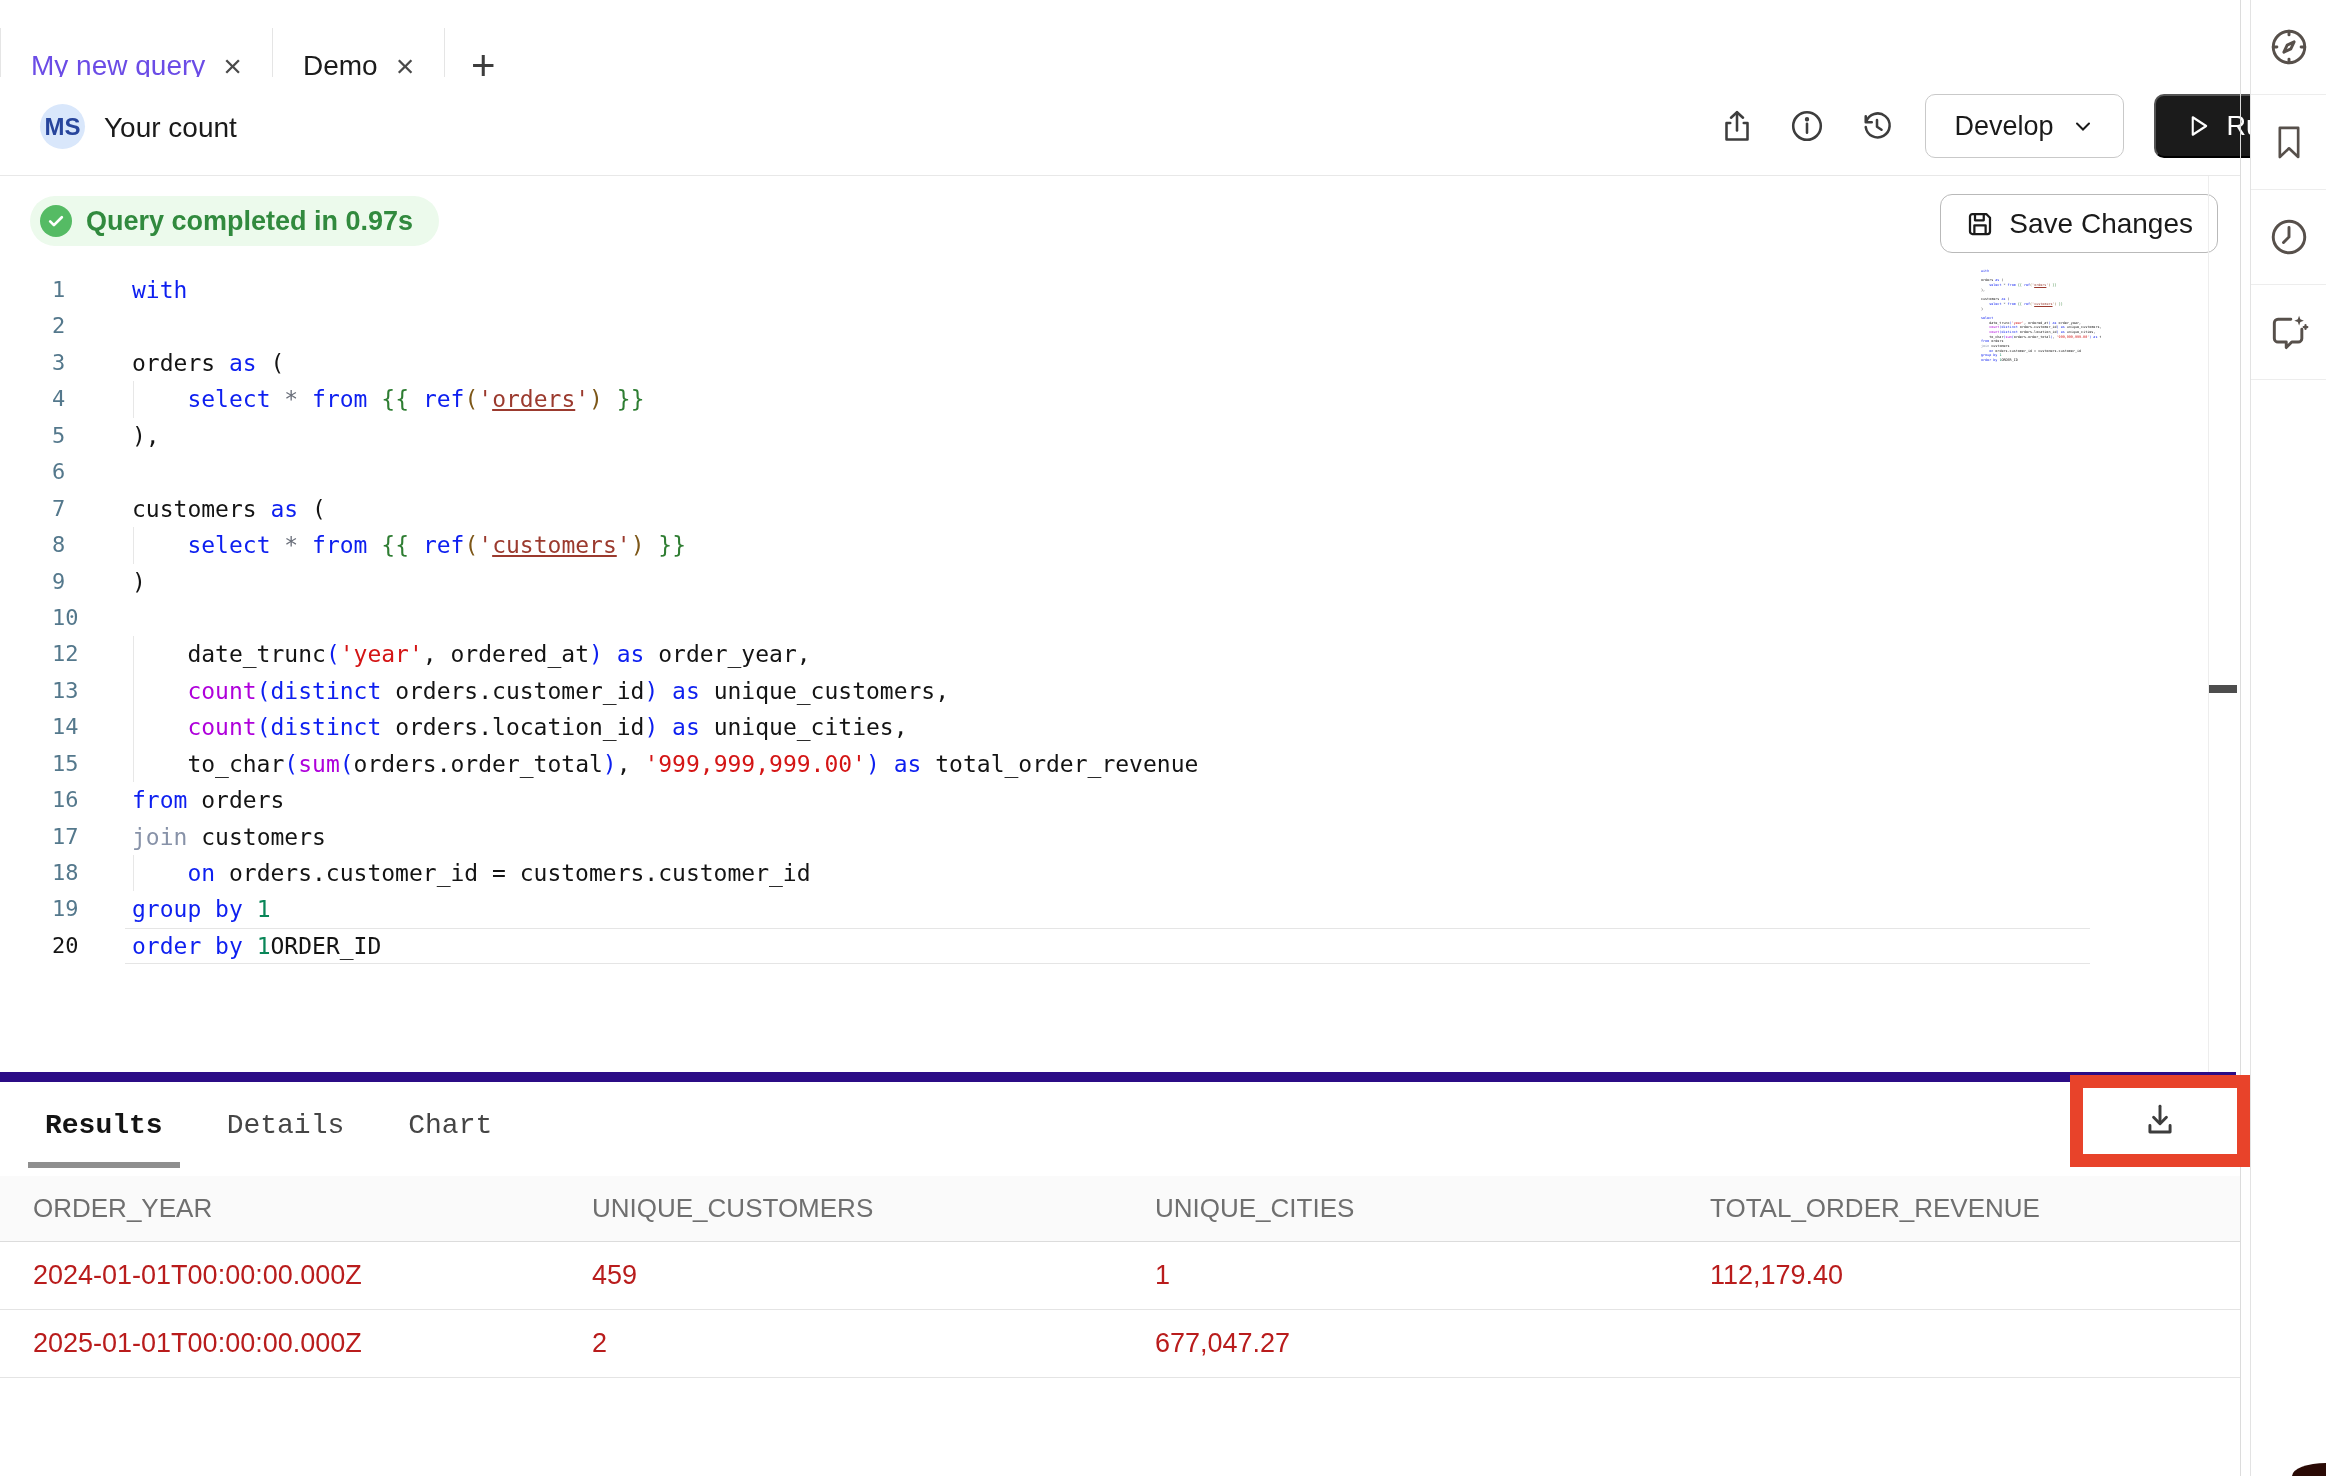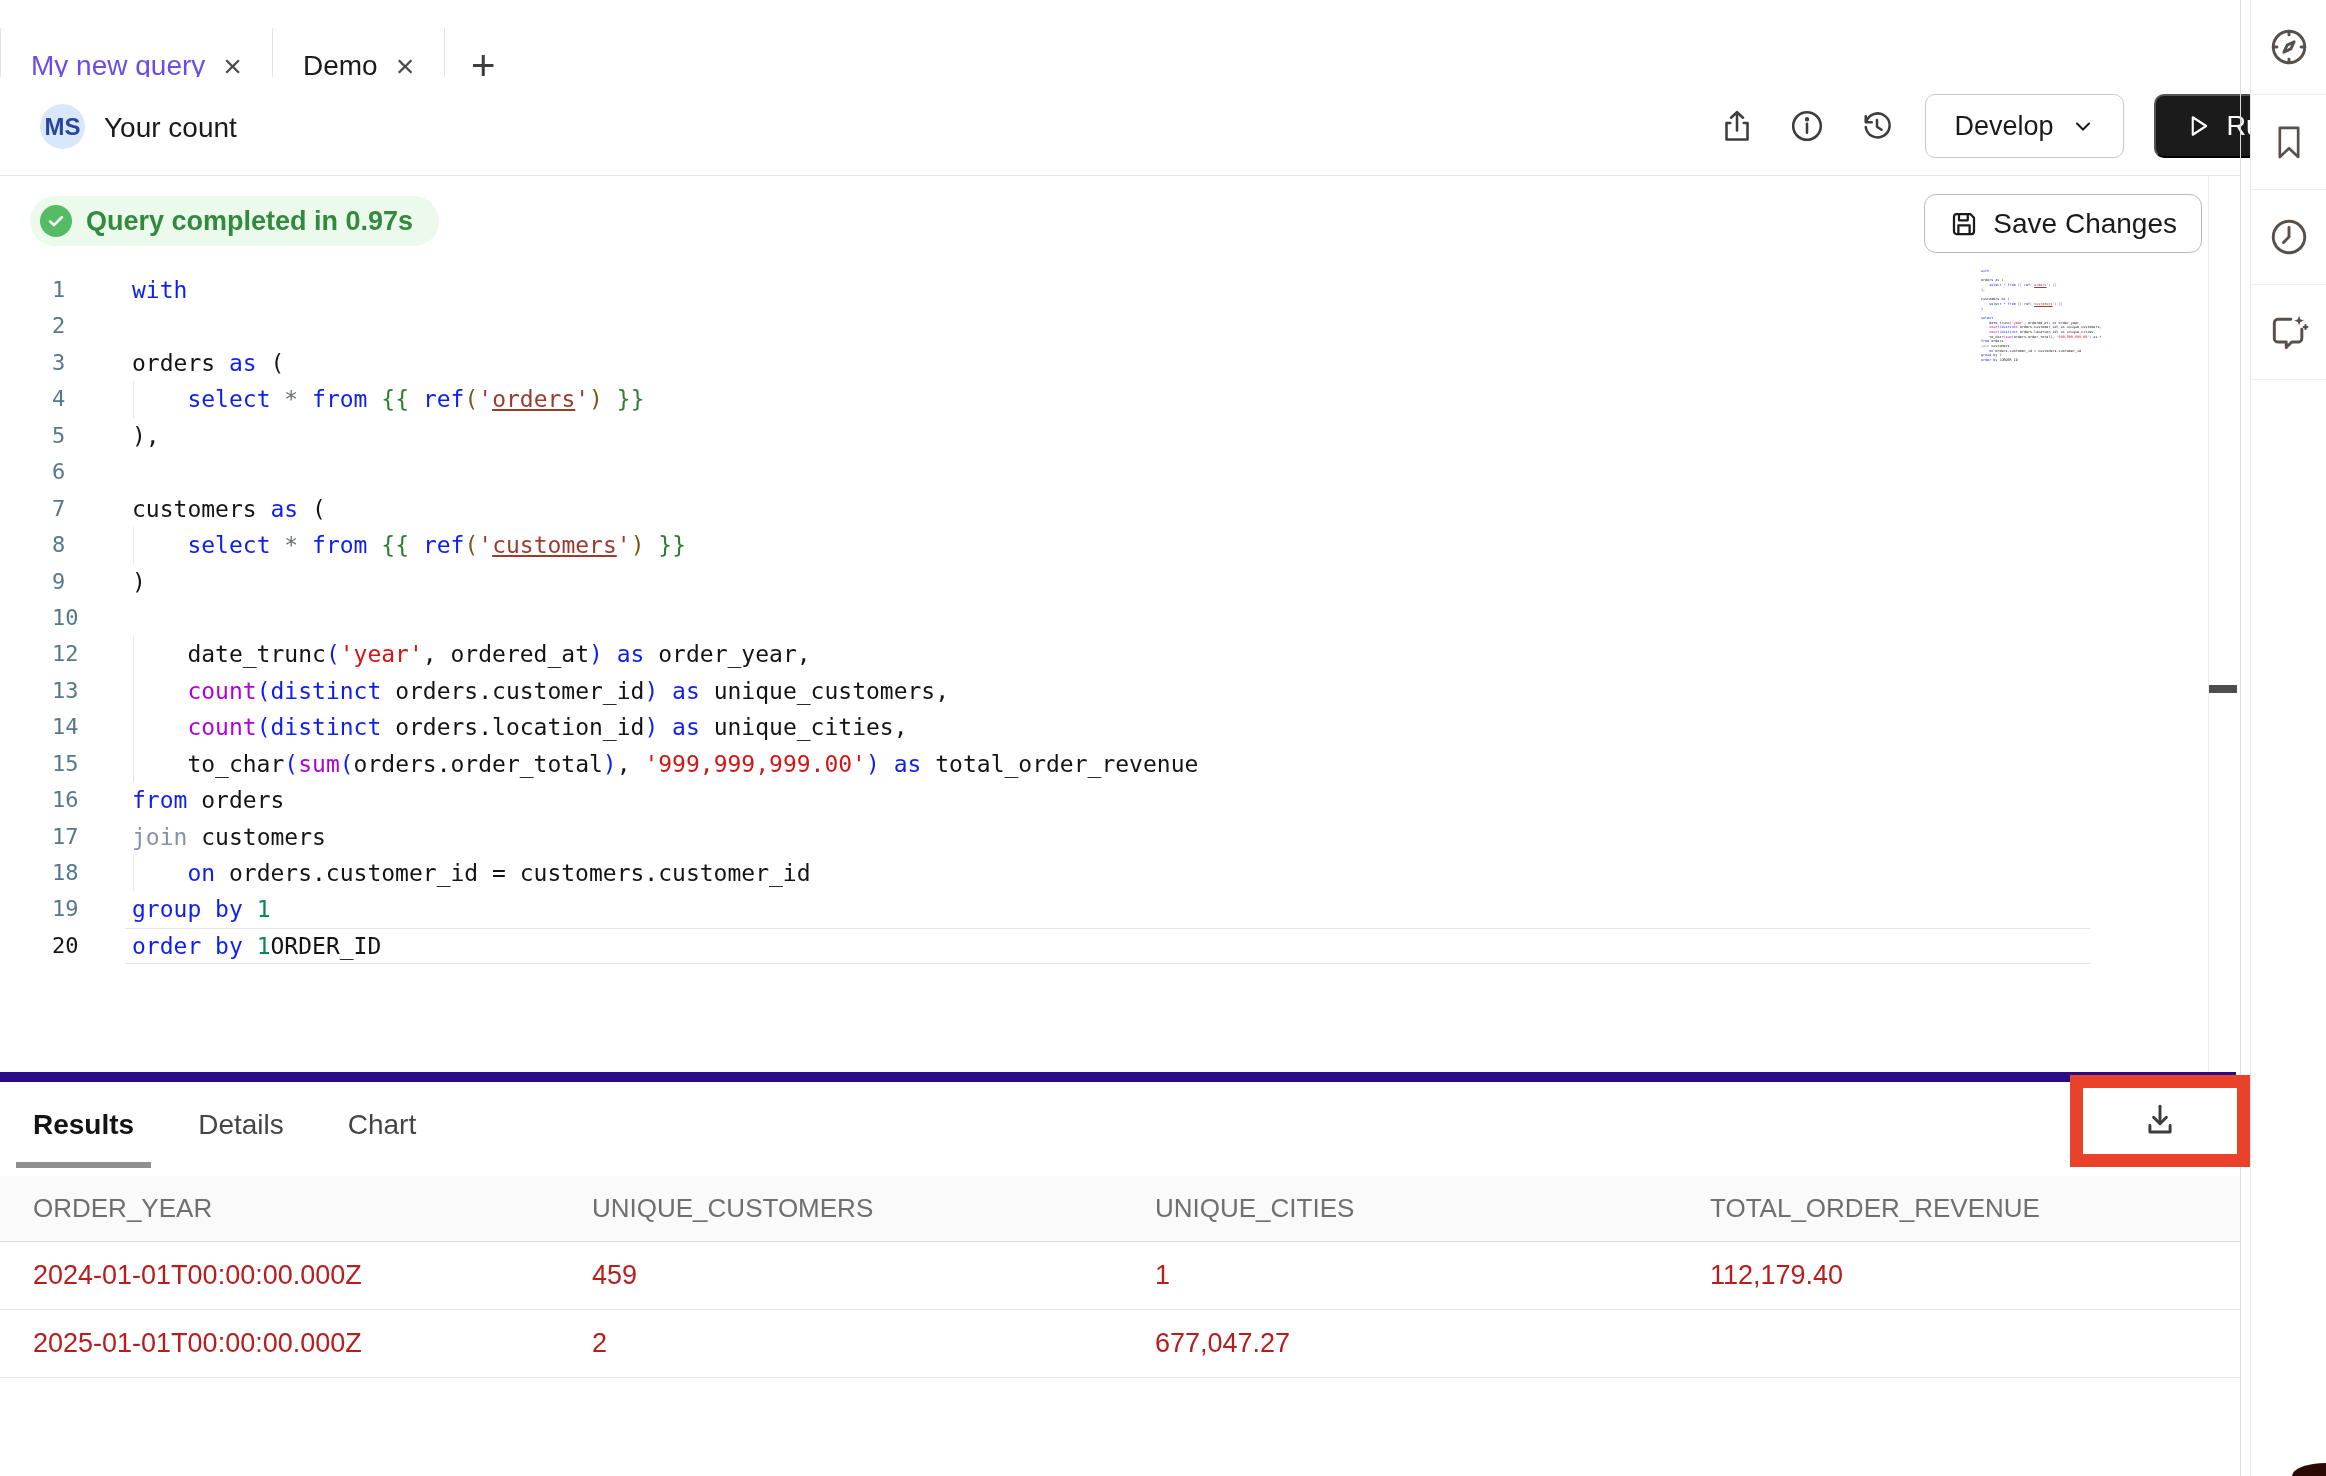--- a/index.html
+++ b/index.html
@@ -20,37 +20,37 @@
   .avatar { position:absolute; left:40px; top:104px; width:45px; height:45px; border-radius:50%; background:#d9e7fb; color:#27459c; font-weight:bold; font-size:24px; display:flex; align-items:center; justify-content:center; }
   .qtitle { position:absolute; left:104px; top:112px; font-size:28px; color:#1a1a1a; }
   .hdr-right { position:absolute; right:20px; top:93px; height:66px; display:flex; align-items:center; gap:26px; }
   .icon-btn { width:44px; height:44px; display:flex; align-items:center; justify-content:center; }
   .btn-develop { height:64px; padding:0 28px; border:1.5px solid #c9c9c9; border-radius:10px; background:#fff; font-size:27px; color:#1a1a1a; display:flex; align-items:center; gap:18px; }
   .btn-run { height:64px; padding:0 28px; margin-left:4px; border-radius:10px; background:#1b1b1b; color:#fff; font-size:27px; display:flex; align-items:center; gap:14px; }
   
   #editor { position:absolute; left:0; top:176px; width:2240px; height:896px; background:#fff; }
   .badge { position:absolute; left:30px; top:20px; height:50px; padding:0 26px 0 10px; border-radius:26px; background:#ecfaec; display:flex; align-items:center; gap:14px; font-size:27px; font-weight:bold; color:#318a3e; }
   .badge-check { width:32px; height:32px; border-radius:50%; background:#55bb64; display:flex; align-items:center; justify-content:center; }
-  .btn-save { position:absolute; right:38px; top:18px; height:59px; padding:0 24px; border:1.5px solid #b9b9b9; border-radius:12px; background:#fff; font-size:28px; color:#1a1a1a; display:flex; align-items:center; gap:14px; }
+  .btn-save { position:absolute; right:22px; top:18px; height:59px; padding:0 24px; border:1.5px solid #b9b9b9; border-radius:12px; background:#fff; font-size:28px; color:#1a1a1a; display:flex; align-items:center; gap:14px; }
   #code { position:absolute; left:0; top:96px; width:2208px; font-family:"DejaVu Sans Mono", monospace; font-size:23px; }
   .code-line { position:relative; display:flex; height:36.45px; line-height:36.45px; white-space:pre; }
   .code-line .ln { width:132px; padding-left:52px; color:#54788c; font-size:22px; flex:none; }
   .code-line.active .ln { color:#141414; }
   .code-line.active::before { content:""; position:absolute; left:125px; right:118px; top:0; bottom:0; border-top:1px solid #e5e5e5; border-bottom:1px solid #e5e5e5; }
   .code-line .guide { position:absolute; left:133px; top:0; width:1px; height:100%; background:#e7e7e7; }
   .code-text { flex:1; }
   #minimap { position:absolute; left:1981px; top:93px; width:120px; height:100px; overflow:hidden; font-family:"DejaVu Sans Mono", monospace; font-size:3.4px; }
   #minimap .code-line { height:4.7px; line-height:4.7px; white-space:pre; display:block; }
   .scroll-track { position:absolute; left:2208px; top:0; width:1px; height:896px; background:#ededed; }
   .scroll-thumb { position:absolute; left:2209px; top:509px; width:28px; height:8px; background:#4d4d4d; }
   .main-right-border { position:absolute; left:2240px; top:0; width:1px; height:1476px; background:#dcdcdc; }
   
   #splitter { position:absolute; left:0; top:1072px; width:2236px; height:10px; background:#2b0c86; }
   
-  #rtabs { position:absolute; left:0; top:1082px; width:2240px; height:86px; display:flex; align-items:flex-start; padding-left:16px; background:#fff; }
+  #rtabs { position:absolute; left:0; top:1082px; width:2240px; height:86px; display:flex; align-items:flex-start; padding-left:28px; background:#fff;font-family:Liberation Mono, monospace; }
   .rtab { position:relative; height:86px; display:flex; align-items:center; padding:0 17px; margin-right:30px; font-size:28px; color:#454545; }
   .rtab.active { color:#141414; font-weight:bold; }
   .rtab.active::after { content:""; position:absolute; left:0; right:0; bottom:0; height:6px; background:#8f8f8f; }
   .annotation-box { position:absolute; left:2070px; top:1075px; width:180px; height:92px; border:13px solid #e8432a; background:#fff; display:flex; align-items:center; justify-content:center; z-index:5; }
   #rtable { position:absolute; left:0; top:1176px; width:2240px; font-size:27px; }
   .trow { display:grid; grid-template-columns:559px 563px 555px 1fr; padding-left:33px; align-items:center; }
   .trow.thead { height:66px; background:#fafafa; border-bottom:1px solid #dcdcdc; color:#6f6f6f; font-size:26px; }
   .trow.tbody { height:68px; border-bottom:1px solid #e4e4e4; color:#b91c1c; }
   
   #sidebar { position:absolute; left:2250px; top:0; width:76px; height:1476px; border-left:1px solid #e3e3e3; background:#fff; }

